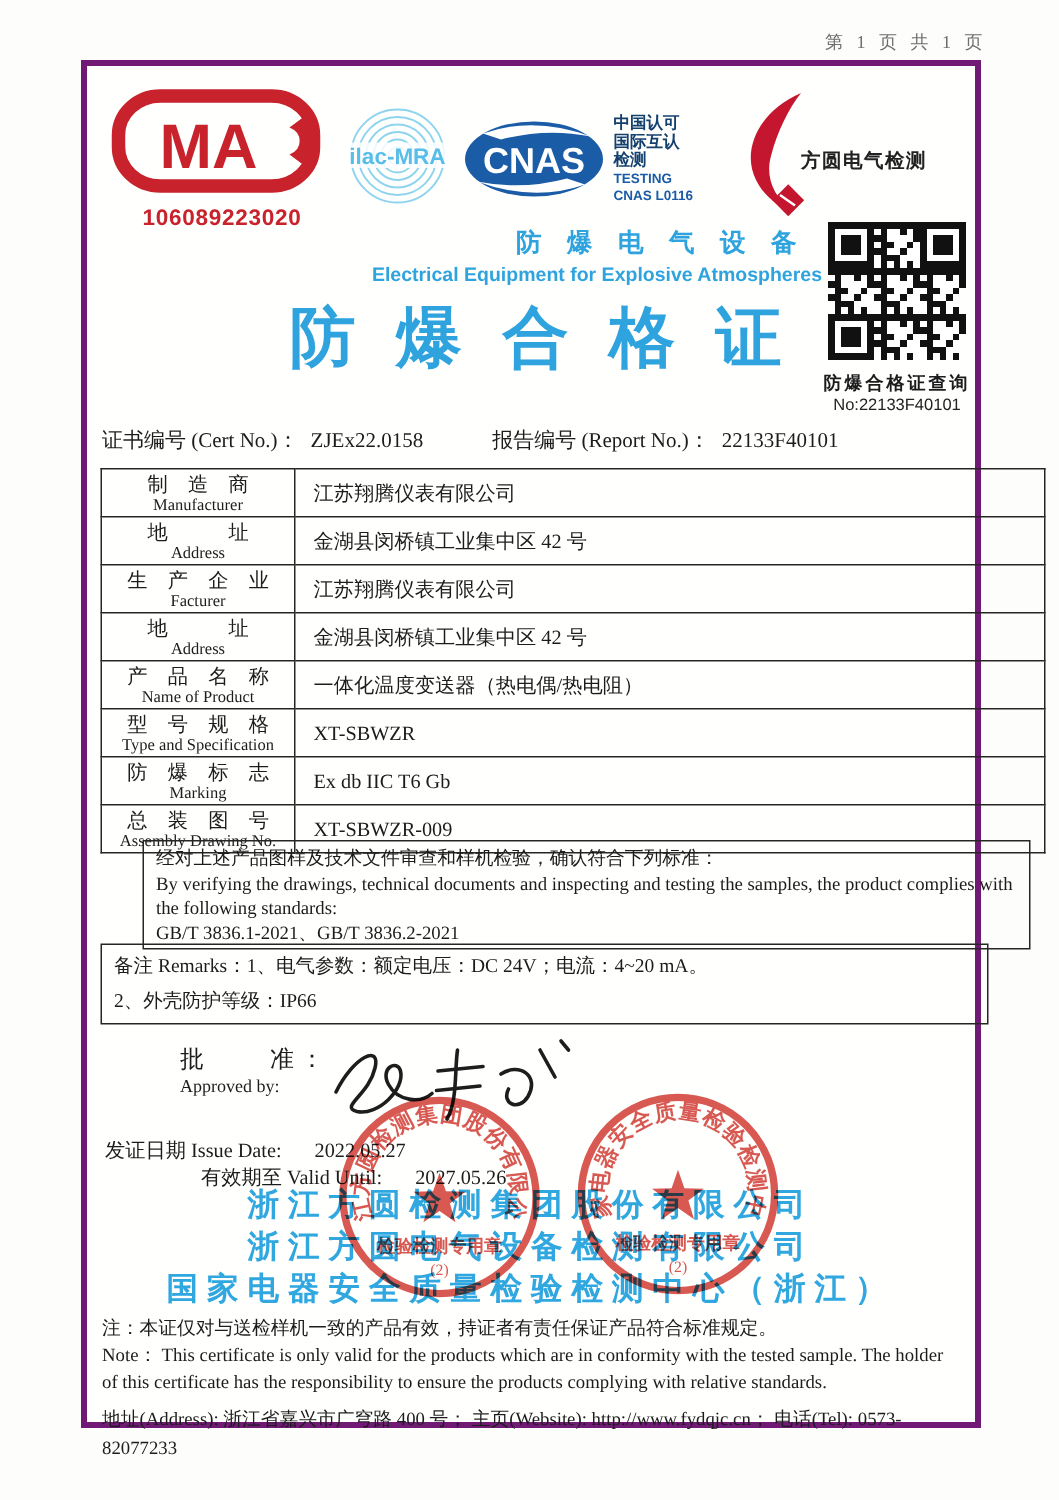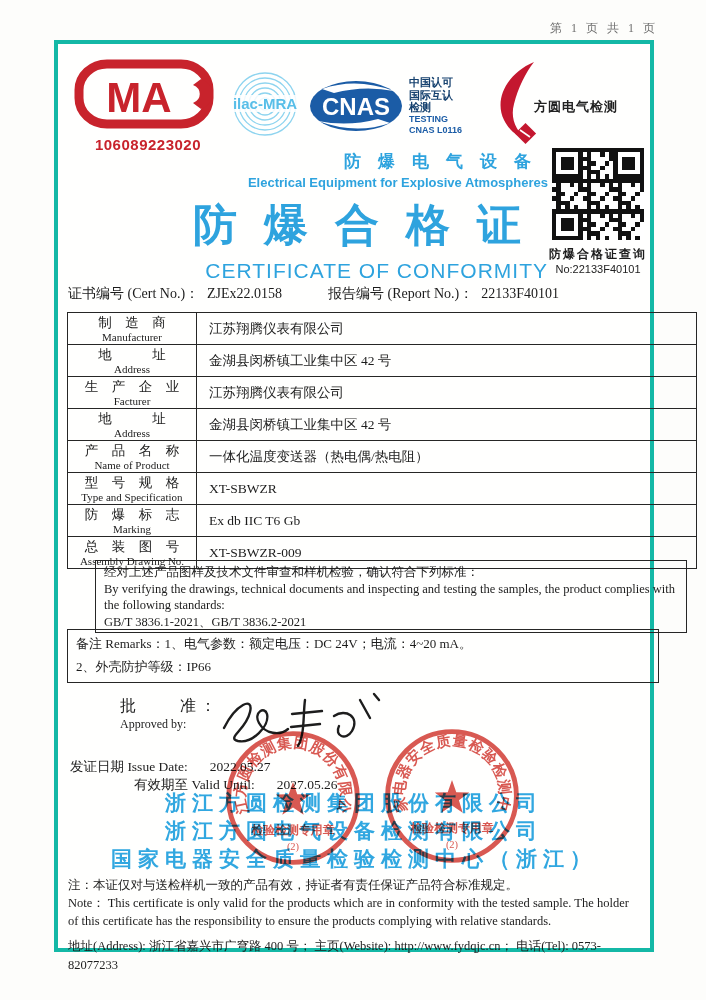--- a/index.html
+++ b/index.html
@@ -1,19 +1,19 @@
 <!DOCTYPE html>
 <html><head>
 <meta charset="utf-8">
 <style>
   html,body{margin:0;padding:0;}
   body{width:706px;height:1000px;background:#fdfdfb;font-family:"Liberation Serif","DejaVu Serif",serif;color:#1c1c1c;position:relative;overflow:hidden;}
   .page{position:absolute;inset:0;}
   .page-number{position:absolute;top:20px;right:48px;font-size:12px;color:#6e6e6e;letter-spacing:3px;}
-  .frame{position:absolute;left:54px;top:40px;width:592px;height:904px;border:4px solid #14b8a6;background:#fffffe;}
+  .frame{position:absolute;left:54px;top:40px;width:592px;height:904px;border:4px solid #701a75;background:#fffffe;}
   
   .logo-row{position:absolute;top:16px;left:14px;right:8px;height:92px;display:flex;align-items:center;}
   .cma{width:152px;text-align:center;}
   .cma .num{color:#c8232c;font-weight:bold;font-family:"Liberation Sans",sans-serif;font-size:15px;letter-spacing:.5px;margin-top:1px;}
   .ilac{margin-left:8px;}
   .cnas-group{display:flex;align-items:center;margin-left:10px;}
   .cnas-side{margin-left:5px;line-height:1.12;}
   .cnas-side .cn{font-size:11px;color:#14406e;font-weight:bold;}
   .cnas-side .en{font-family:"Liberation Sans",sans-serif;font-size:9px;font-weight:bold;color:#1b5ca6;margin-top:1px;}
   .fy-logo{margin-left:26px;position:relative;}
@@ -122,21 +122,20 @@
           <path d="M32,70 l10,7" stroke="#ffffff" stroke-width="1.6"></path>
         </svg>
         <div class="fy-label">方圆电气检测</div>
       </div>
     </div>
 
     <div class="header">
       <div class="h-cn-sub">防爆电气设备</div>
       <div class="h-en-sub">Electrical Equipment for Explosive Atmospheres</div>
       <div class="h-cn-title">防爆合格证</div>
-      <div class="h-en-title">CERTIFICATE OF CONFORMITY</div>
     </div>
 
     <div class="qr-block">
       <svg class="qr-svg" viewBox="0 0 21 21" shape-rendering="crispEdges">
         <rect x="0" y="0" width="21" height="21" fill="#ffffff"></rect>
         <g id="qr-cells" fill="#111111">
             <rect x="0" y="0" width="1" height="1"></rect>
             <rect x="1" y="0" width="1" height="1"></rect>
             <rect x="2" y="0" width="1" height="1"></rect>
             <rect x="3" y="0" width="1" height="1"></rect>

